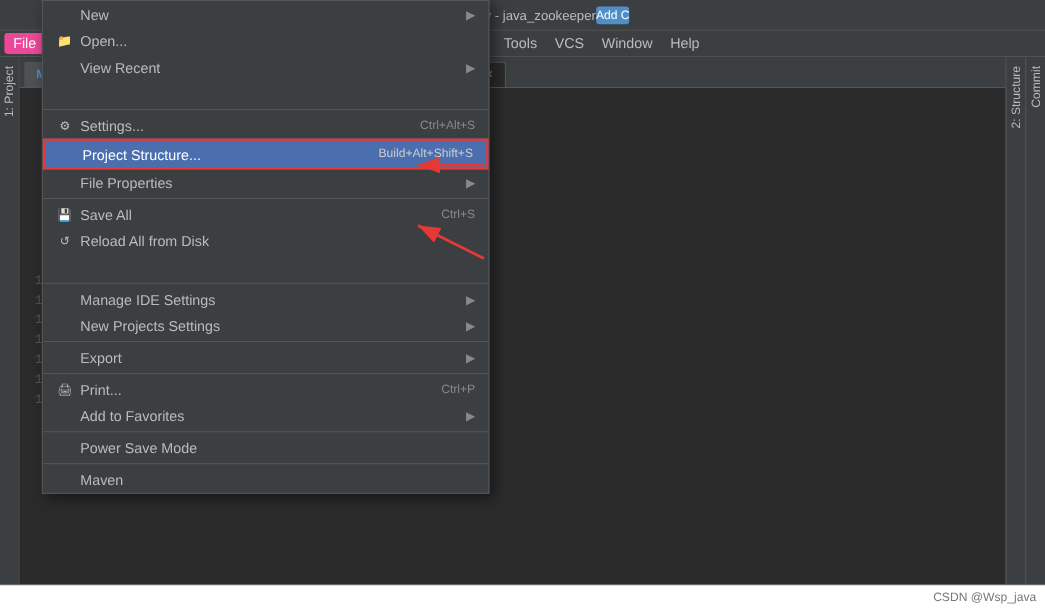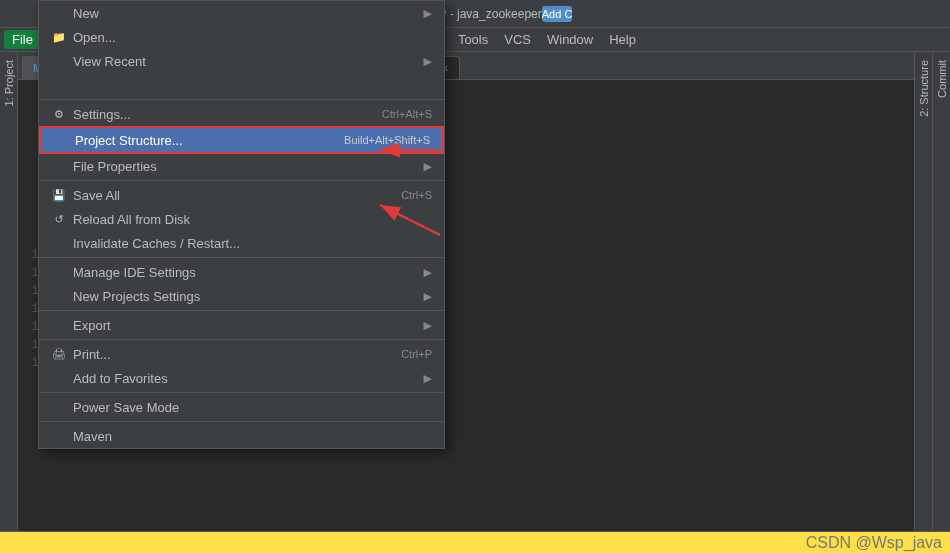--- a/index.html
+++ b/index.html
@@ -53,21 +53,21 @@
       padding: 0 4px;
       border-bottom: 1px solid #555;
     }
     .menu-item {
       padding: 2px 8px;
       cursor: pointer;
       border-radius: 3px;
       font-size: 13px;
       color: #bbbbbb;
     }
-    .menu-item.active { background: #15803d; color: white; }
+    .menu-item.active { background: #ec4899; color: white; }
 
     
     .main-layout {
       display: flex;
       height: calc(553px - 52px);
     }
 
     
     .project-sidebar {
       width: 18px;
@@ -258,27 +258,27 @@
       cursor: pointer;
     }
 
     
     .status-bar {
       position: absolute;
       bottom: 0;
       left: 0;
       right: 0;
       height: 22px;
-      background: #fde047;
+      background: #ffffff;
       border-top: 1px solid #555;
       display: flex;
       align-items: center;
       justify-content: flex-end;
       padding: 0 8px;
-      font-size: 16px;
+      font-size: 11px;
       color: #777;
     }
   </style>
 </head>
 <body>
 
 <div class="title-bar">
   <div class="title-bar-left">
     <div class="title-bar-logo">IJ</div>
     <span class="title-bar-title">myStudy - java_zookeeper</span>
@@ -428,21 +428,20 @@
     <span class="item-shortcut">Ctrl+S</span>
   </div>
 
   <div class="dropdown-item">
     <span class="item-icon">↺</span>
     <span class="item-label">Reload All from Disk</span>
   </div>
 
   <div class="dropdown-item">
     <span class="item-icon"></span>
-    <span class="item-label">Invalidate Caches / Restart...</span>
   </div>
   <div class="dropdown-separator"></div>
 
   <div class="dropdown-item">
     <span class="item-icon"></span>
     <span class="item-label">Manage IDE Settings</span>
     <span class="submenu-arrow">▶</span>
   </div>
 
   <div class="dropdown-item">

